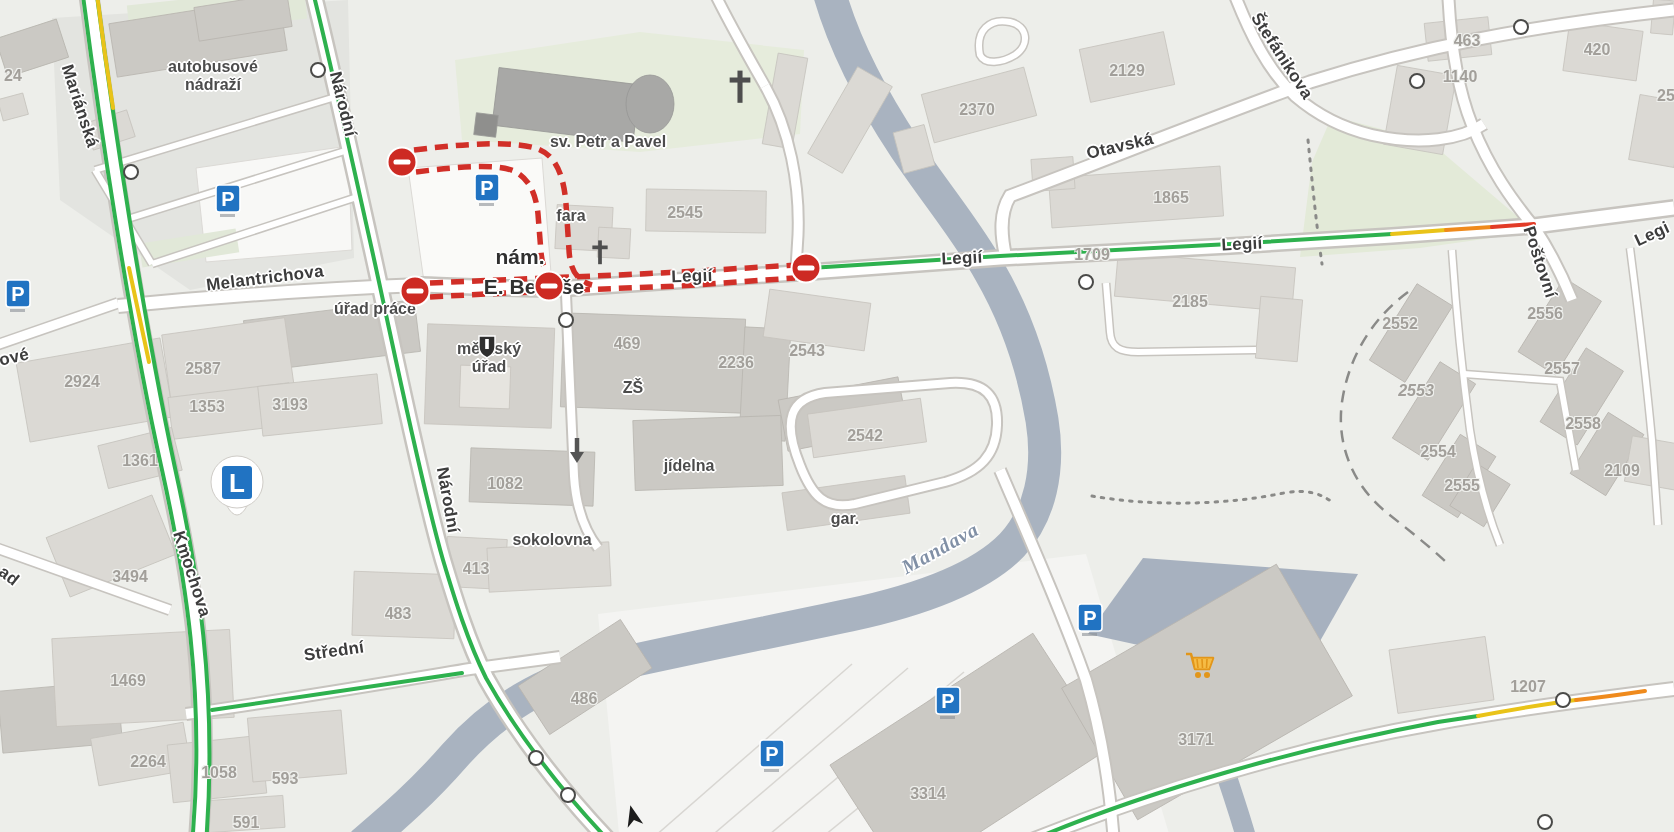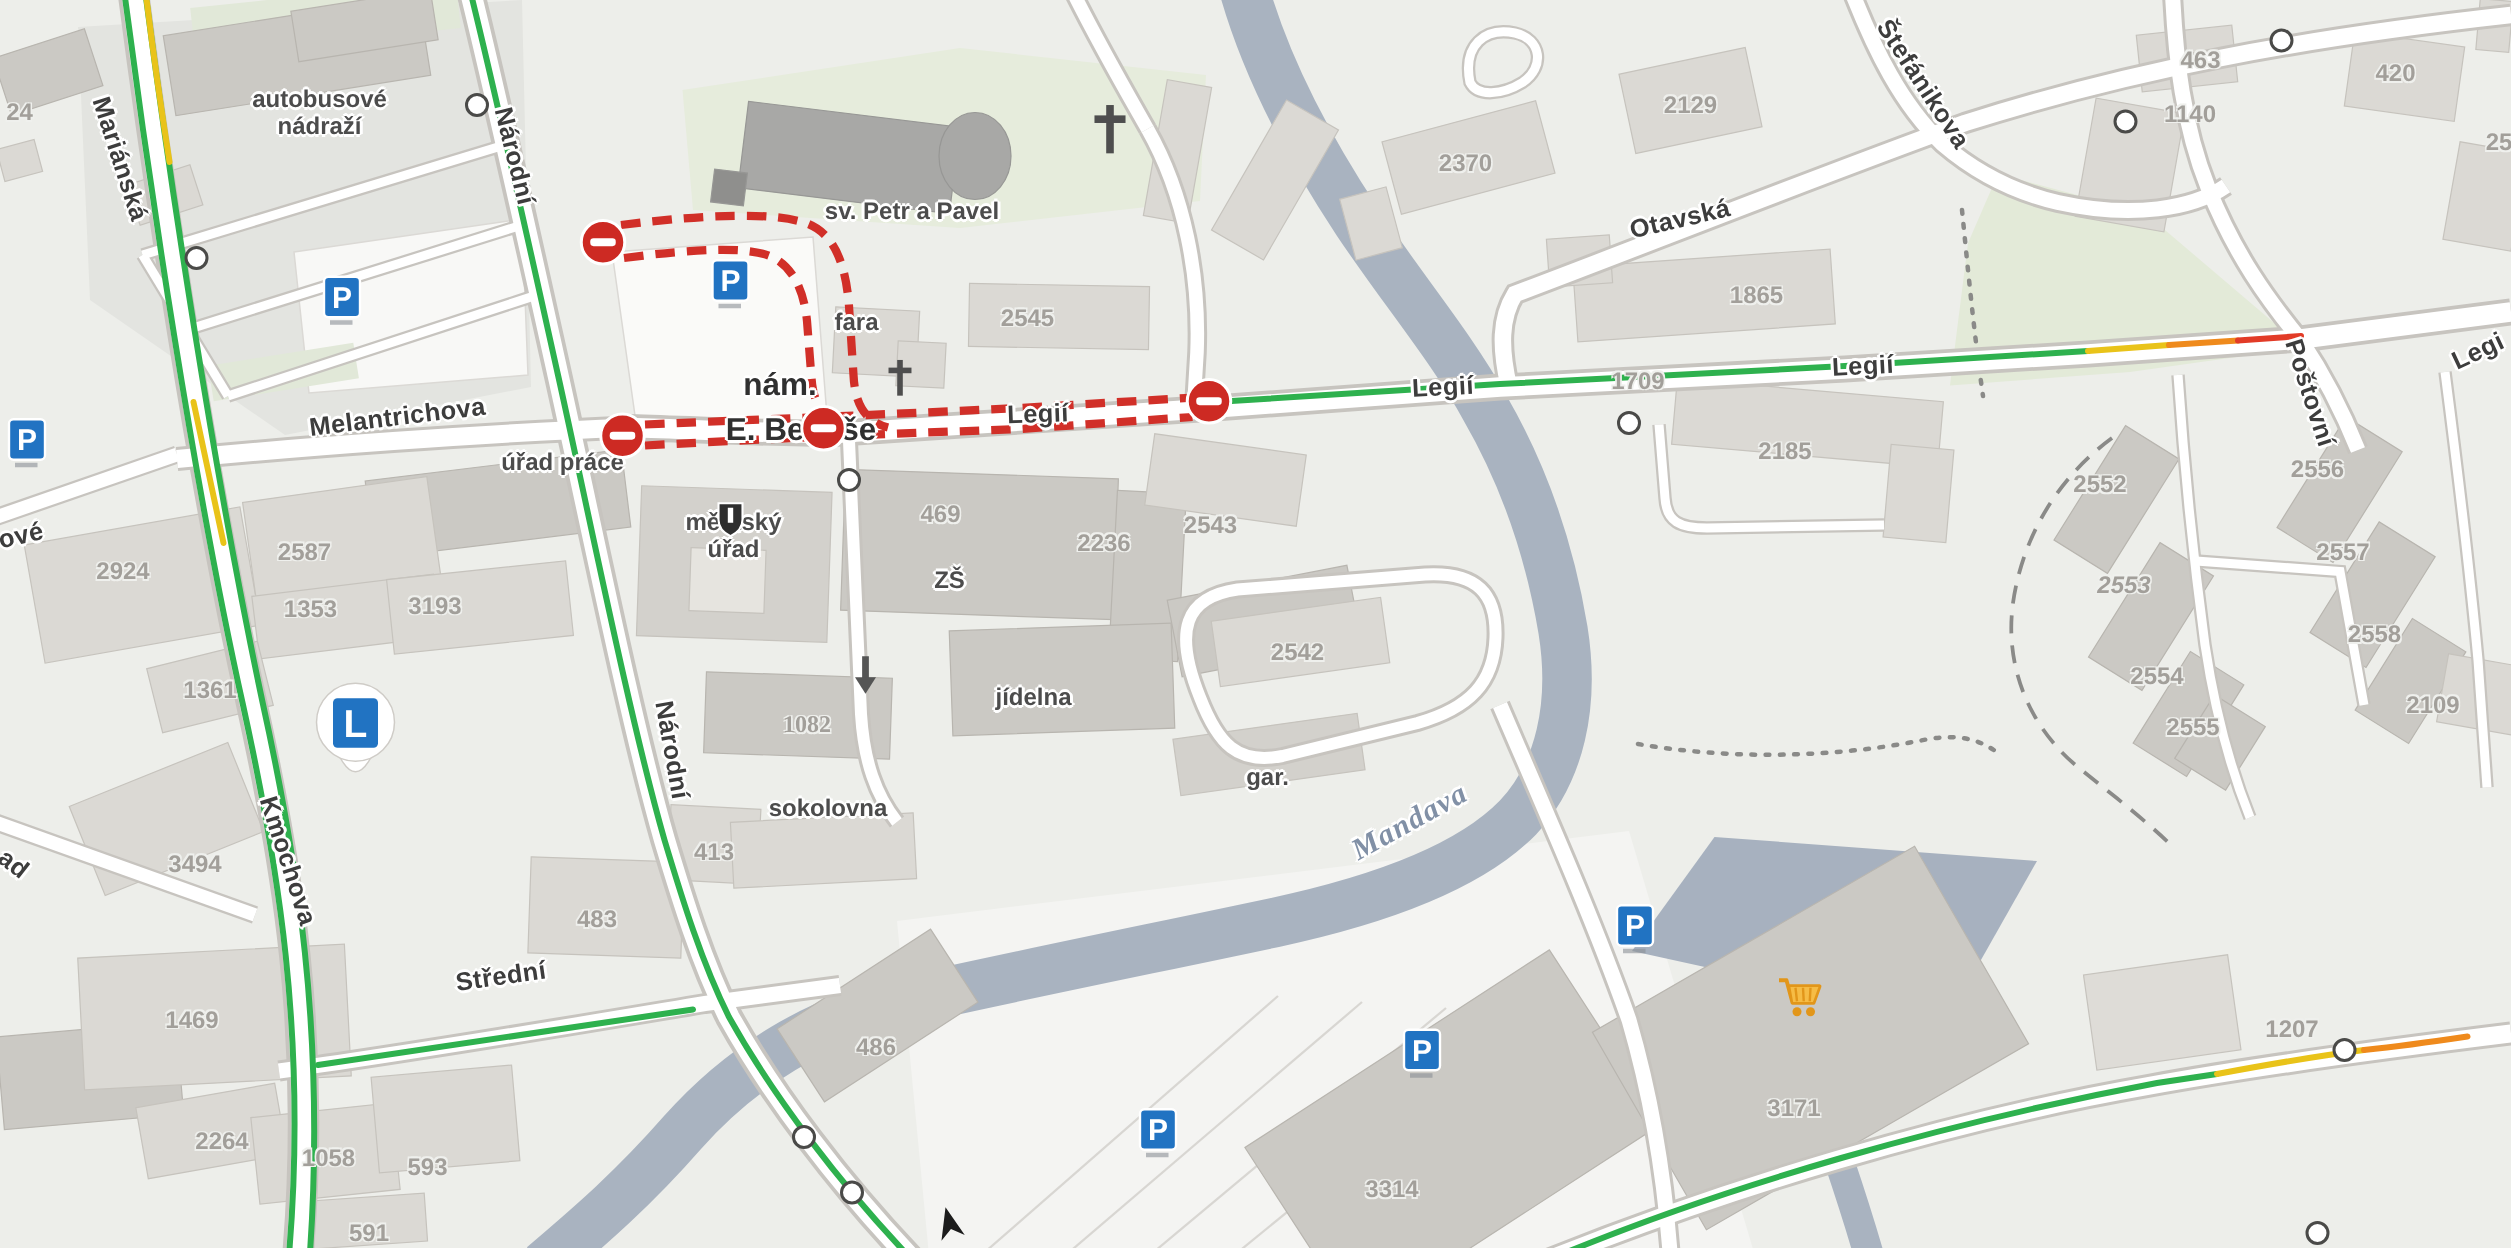--- a/index.html
+++ b/index.html
@@ -262,21 +262,21 @@
       <span class="lbl num" style="left: 140px; top: 461px; transform: translate(-50%, -50%);">1361</span>
       <span class="lbl num" style="left: 106px; top: 577px; transform: translate(-50%, -50%); margin-left: 24px;">3494</span>
       <span class="lbl num" style="left: 128px; top: 681px; transform: translate(-50%, -50%);">1469</span>
       <span class="lbl num" style="left: 148px; top: 762px; transform: translate(-50%, -50%);">2264</span>
       <span class="lbl num" style="left: 219px; top: 773px; transform: translate(-50%, -50%);">1058</span>
       <span class="lbl num" style="left: 285px; top: 779px; transform: translate(-50%, -50%);">593</span>
       <span class="lbl num" style="left: 246px; top: 823px; transform: translate(-50%, -50%);">591</span>
       <span class="lbl num" style="left: 398px; top: 614px; transform: translate(-50%, -50%);">483</span>
       <span class="lbl num" style="left: 476px; top: 569px; transform: translate(-50%, -50%);">413</span>
       <span class="lbl num" style="left: 584px; top: 699px; transform: translate(-50%, -50%);">486</span>
-      <span class="lbl num" style="left: 538px; top: 484px; transform: translate(-50%, -50%); font-family: Liberation Serif, serif;">1082</span>
+      <span class="lbl num" style="left: 505px; top: 484px; transform: translate(-50%, -50%);">1082</span>
       <span class="lbl num" style="left: 627px; top: 344px; transform: translate(-50%, -50%);">469</span>
       <span class="lbl num" style="left: 736px; top: 363px; transform: translate(-50%, -50%);">2236</span>
       <span class="lbl num" style="left: 807px; top: 323px; transform: translate(-50%, -50%); margin-top: 28px;">2543</span>
       <span class="lbl num" style="left: 685px; top: 213px; transform: translate(-50%, -50%);">2545</span>
       <span class="lbl num" style="left: 865px; top: 436px; transform: translate(-50%, -50%);">2542</span>
       <span class="lbl num" style="left: 977px; top: 110px; transform: translate(-50%, -50%);">2370</span>
       <span class="lbl num" style="left: 1127px; top: 71px; transform: translate(-50%, -50%);">2129</span>
       <span class="lbl num" style="left: 1092px; top: 216px; transform: translate(-50%, -50%); margin-top: 39px;">1709</span>
       <span class="lbl num" style="left: 1171px; top: 198px; transform: translate(-50%, -50%);">1865</span>
       <span class="lbl num" style="left: 1190px; top: 281px; transform: translate(-50%, -50%); margin-top: 21px;">2185</span>

